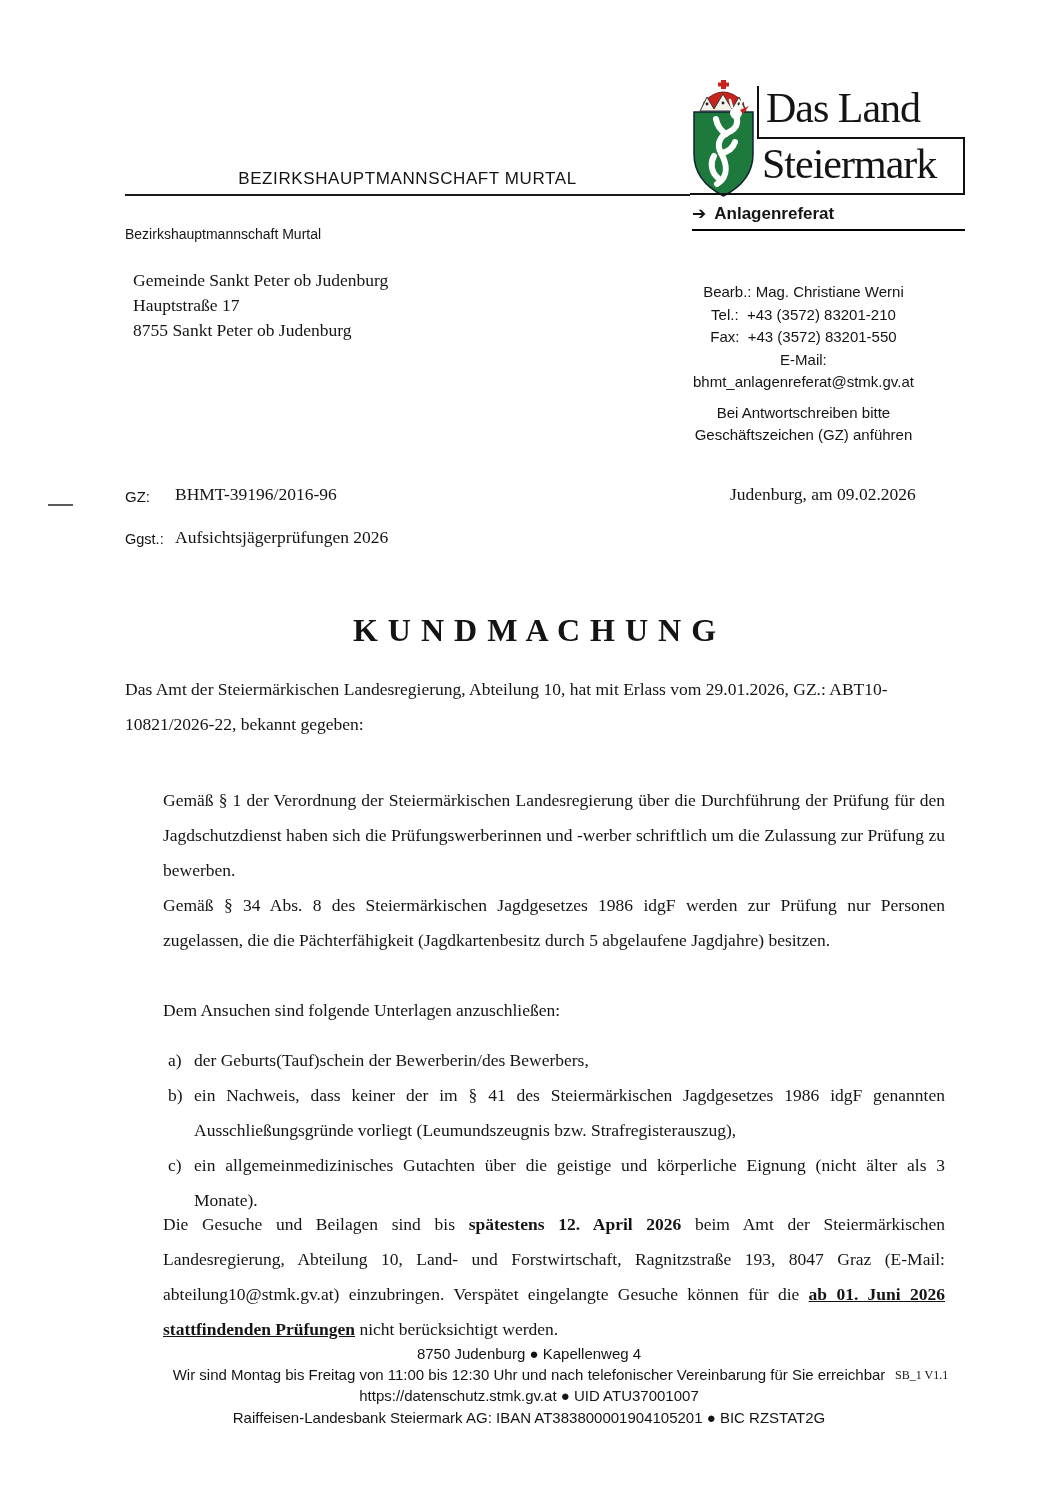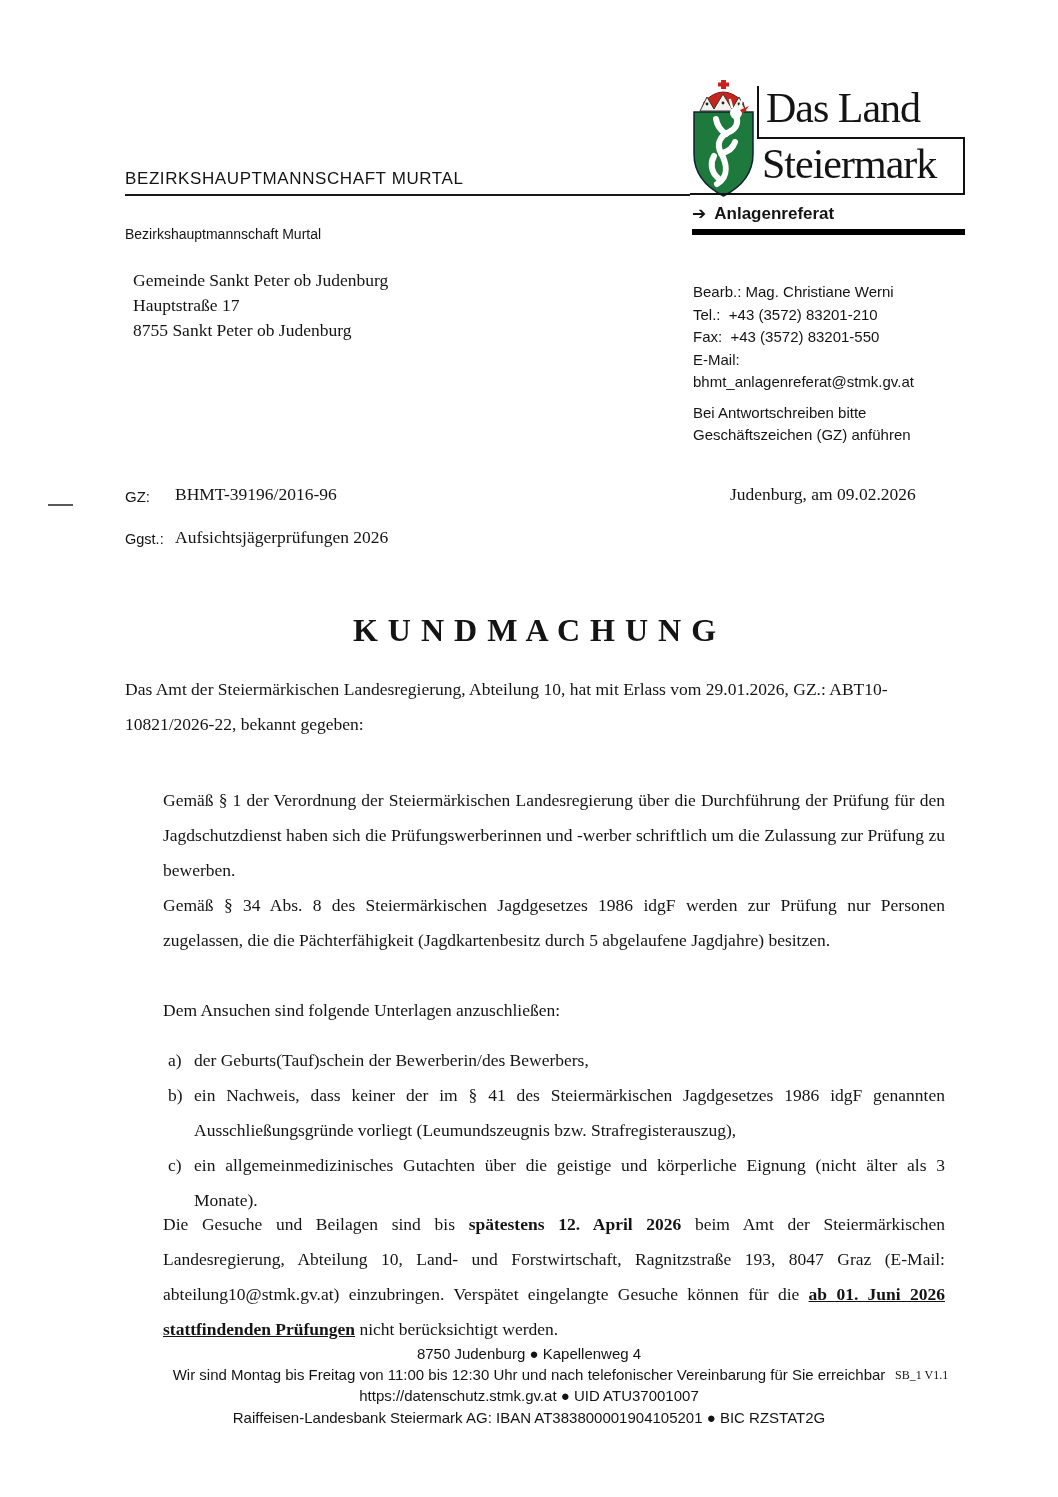--- a/index.html
+++ b/index.html
@@ -6,21 +6,21 @@
   .page{
     position:relative;
     width:1058px;height:1497px;
     background:#ffffff;
     margin:0 auto;
     font-family:"Liberation Serif", serif;
     color:#141414;
     overflow:hidden;
   }
   .abs{position:absolute;}
-  .sans{font-family:"Liberation Sans", sans-serif;}
+  .sans{font-family:"Liberation Sans", sans-serif;text-align:center;}
   .pre{white-space:pre-wrap;}
 
   
   .office-name{
     left:125px;top:169px;width:565px;
     font-size:17px;letter-spacing:0.6px;
     padding-bottom:5px;border-bottom:2px solid #1a1a1a;
   }
   .office-subline{left:125px;top:226px;font-size:14px;}
 
@@ -29,21 +29,21 @@
   .logo .coa{position:absolute;left:0;top:2px;}
   .logo .l-vline1{position:absolute;left:67px;top:8px;width:2px;height:53px;background:#111;}
   .logo .l-hline1{position:absolute;left:67px;top:59px;width:208px;height:2px;background:#111;}
   .logo .l-vline2{position:absolute;left:273px;top:59px;width:2px;height:58px;background:#111;}
   .logo .l-hline2{position:absolute;left:0px;top:115px;width:275px;height:2px;background:#111;}
   .logo .l-text1{position:absolute;left:76px;top:4px;font-size:42px;line-height:52px;letter-spacing:-1px;}
   .logo .l-text2{position:absolute;left:72px;top:60px;font-size:42px;line-height:52px;letter-spacing:-1px;}
   .dept{
     position:absolute;left:2px;top:125px;width:273px;
     font-size:17px;font-weight:bold;
-    padding-bottom:5px;border-bottom:6px solid #000000;
+    padding-bottom:5px;border-bottom:2px solid #000000;
     font-family:"Liberation Sans", sans-serif;
   }
   .dept .arrow{font-family:"DejaVu Sans", sans-serif;margin-right:8px;}
 
   
   .recipient{left:133px;top:268px;font-size:17.5px;line-height:25px;}
   .contact{left:693px;top:281px;font-size:15px;line-height:22.5px;}
   .contact .note{margin-top:8px;}
 
   .fold-mark{left:48px;top:504px;width:25px;height:2px;background:#5a5a5a;}

